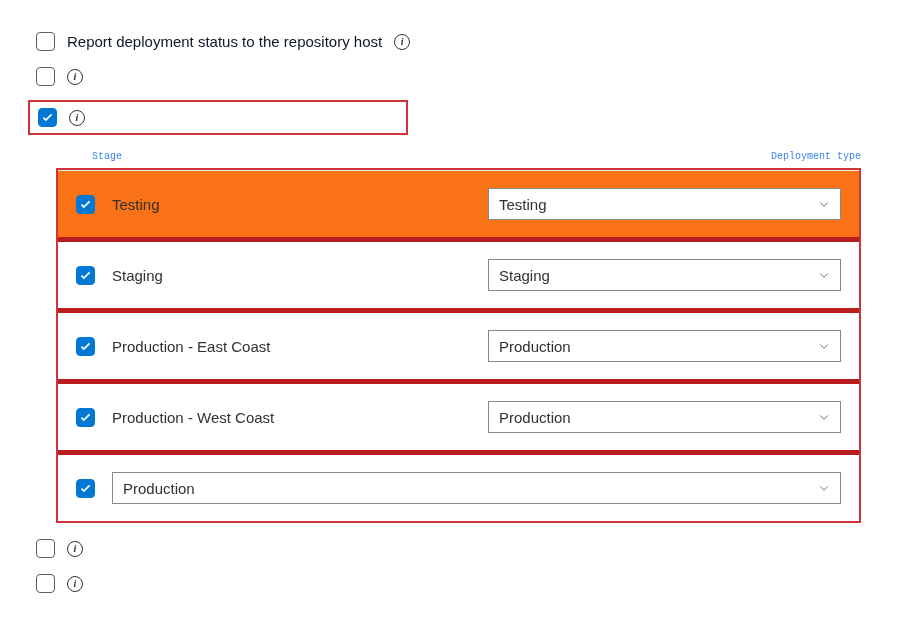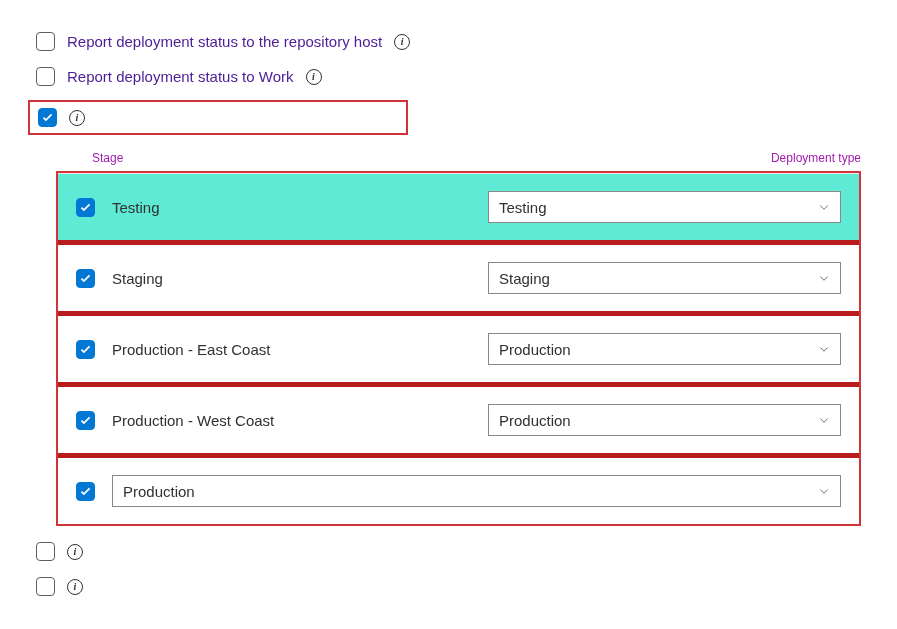--- a/index.html
+++ b/index.html
@@ -46,21 +46,21 @@
     }
     .checkbox svg {
       width: 13px;
       height: 13px;
       display: none;
     }
     .checkbox.checked svg {
       display: block;
     }
     .option-label {
-      color: #4c1d95;
+      color: #0f172a;
     }
     .info-icon {
       width: 16px;
       height: 16px;
       border: 1px solid #323130;
       border-radius: 50%;
       display: flex;
       align-items: center;
       justify-content: center;
       font-size: 10px;
@@ -70,41 +70,42 @@
       color: #323130;
       flex-shrink: 0;
       cursor: help;
     }
     .stages-container {
       border: 2px solid #d13438;
       margin: 0 0 16px 20px;
       padding-top: 0;
     }
     .column-title {
-      color: #a21caf;
-      font-size: 12px;
+      color: #3b82f6;
+      font-size: 10px;
+      font-family: Liberation Mono, monospace;
     }
     .column-title.stage-col {
       width: 410px;
     }
     .column-title.type-col {
       flex: 1;
       text-align: right;
     }
     .stage-row {
       display: flex;
       align-items: center;
       padding: 17px 18px;
       border-top: 5px solid #b91c1c;
     }
     .stage-row:first-child {
       border-top: 1px solid #edebe9;
     }
     .stage-row.alt {
-      background: #5eead4;
+      background: #f97316;
     }
     .stage-checkbox-cell {
       width: 36px;
       display: flex;
       align-items: center;
     }
     .stage-name {
       width: 376px;
       color: #323130;
     }
@@ -139,21 +140,20 @@
     
   </div>
   <span class="option-label">Report deployment status to the repository host</span>
   <span class="info-icon">i</span>
 </div>
 
 <div class="option-row">
   <div class="checkbox">
     
   </div>
-  <span class="option-label">Report deployment status to Work</span>
   <span class="info-icon">i</span>
 </div>
 
 <div class="option-row highlighted">
   <div class="checkbox checked">
     <svg viewBox="0 0 16 16">
         <path fill="none" stroke="#fff" stroke-width="2.2" d="M3 8.2l3 3 7-7"></path>
       </svg>
   </div>
   <span class="info-icon">i</span>

